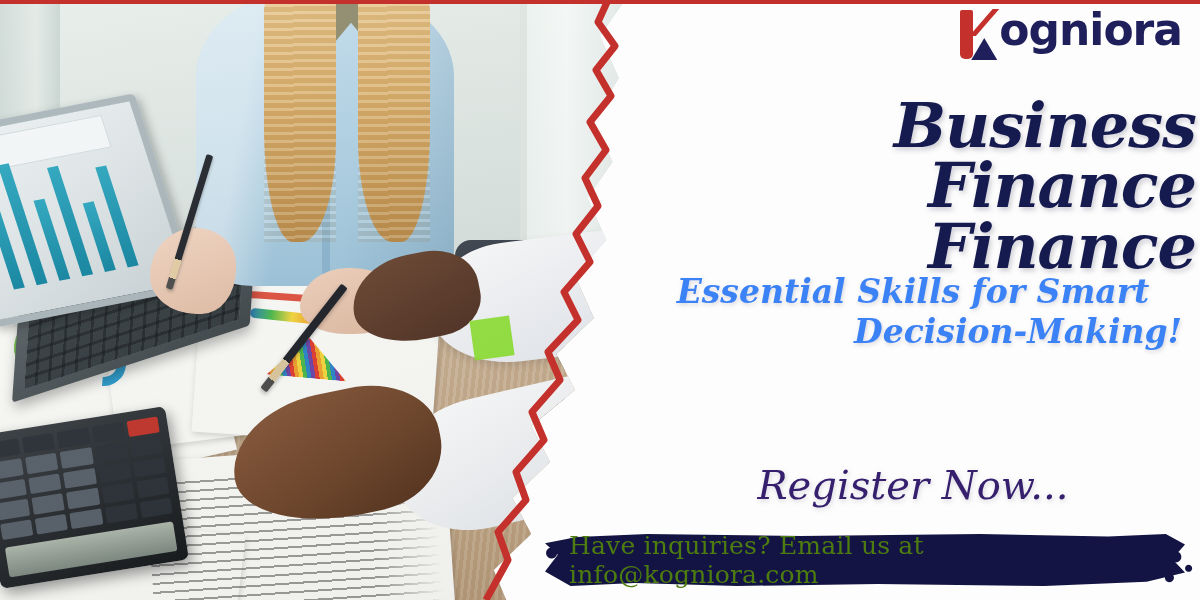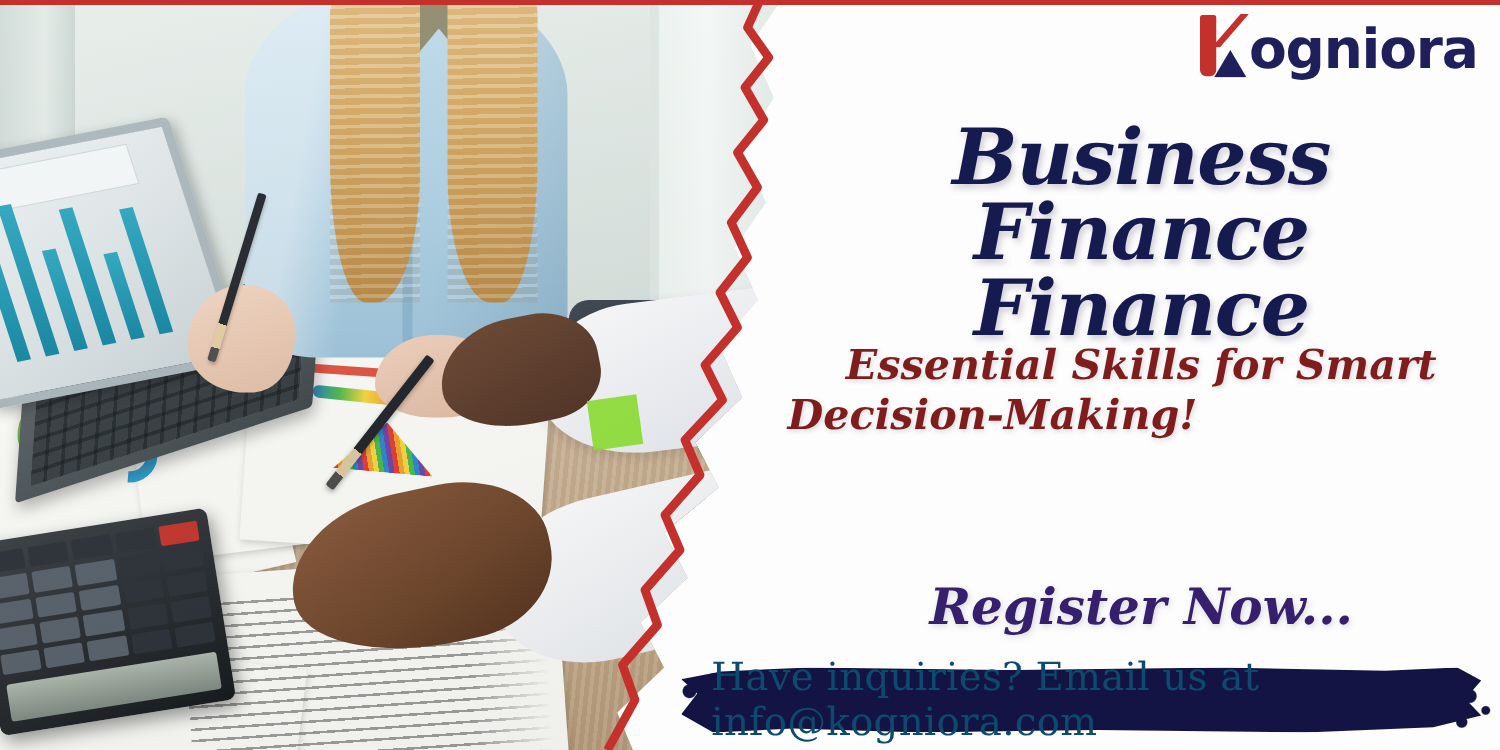--- a/index.html
+++ b/index.html
@@ -264,21 +264,21 @@
     background:linear-gradient(160deg,rgba(255,255,255,.07),rgba(0,0,0,.05));
     pointer-events:none;
   }
 
   
   .content {
     position:absolute; left:620px; top:0; width:580px; height:600px; z-index:20;
   }
   .logo {
     position:absolute; right:18px; top:8px; height:54px;
-    display:flex; align-items:flex-end; gap:0;
+    display:flex; align-items:flex-start; gap:0;
   }
   .logo-k { position:relative; width:46px; height:52px; }
   .logo-k .stem {
     position:absolute; left:3px; top:2px; width:13px; height:49px;
     background:#c4302b; border-radius:2px 2px 5px 5px;
   }
   .logo-k .arm {
     position:absolute; left:12px; top:1px; width:30px; height:27px;
     background:#c4302b;
     clip-path:polygon(0 100%, 78% 0, 100% 0, 22% 100%);
@@ -288,40 +288,40 @@
     background:#1f1f5c; clip-path:polygon(50% 0, 100% 100%, 0 100%);
   }
   .logo-text {
     font-family:"DejaVu Sans", sans-serif;
     font-size:44px; font-weight:700; color:#1f1f5c;
     letter-spacing:-1px; line-height:1; margin-left:-4px;
   }
 
   .title {
     position:absolute; left:10px; top:96px; width:566px;
-    text-align:center;
+    text-align:right;
     font-family:"DejaVu Serif", serif;
     font-style:italic; font-weight:700;
     color:#151a4f; font-size:62px; line-height:.96;
     letter-spacing:-1px;
     text-shadow:2px 3px 5px rgba(120,120,140,.35);
   }
   .title .l1 { display:block; }
   .title .l2 { display:block; margin-top:2px; }
 
   .subtitle {
     position:absolute; left:10px; top:272px; width:566px;
     text-align:center;
     font-family:"DejaVu Serif", serif;
     font-style:italic; font-weight:700;
-    color:#7f1d1d; font-size:33px; line-height:1.22;
+    color:#3b82f6; font-size:33px; line-height:1.22;
     text-shadow:1px 2px 4px rgba(130,130,150,.3);
   }
   .subtitle .s1 { display:block; }
-  .subtitle .s2 { display:block; text-align:left; padding-right:14px; }
+  .subtitle .s2 { display:block; text-align:right; padding-right:14px; }
 
   
   .redband {
     position:absolute; left:68px; top:378px; width:460px; height:60px;
   }
   .redband .paint {
     position:absolute; inset:0; background:#c4453f;
     -webkit-clip-path: polygon(4% 2%, 22% 0, 55% 3%, 86% 0, 96% 7%, 100% 24%,
        97% 44%, 100% 66%, 93% 84%, 74% 97%, 48% 100%, 25% 96%,
        10% 100%, 2% 82%, 0 58%, 3% 34%, 0 16%);
@@ -354,21 +354,21 @@
     align-items:center; justify-content:center;
     font-family:"DejaVu Serif", serif;
     font-style:italic; font-weight:700;
     font-size:30px; color:#ffffff; letter-spacing:.5px;
   }
 
   .register {
     position:absolute; left:10px; top:462px; width:566px;
     text-align:center;
     font-family:"DejaVu Serif", serif;
-    font-style:italic; font-weight:700;
+    font-style:italic; font-weight:400;
     font-size:40px; color:#36206e;
     text-shadow:1px 2px 5px rgba(140,140,160,.35);
   }
 
   
   .navybar {
     position:absolute; left:545px; top:534px; width:640px; height:52px; z-index:30;
   }
   .navybar .paint {
     position:absolute; inset:0; background:#141444;
@@ -396,21 +396,21 @@
       radial-gradient(circle at 48% 14%, #141444 0 4px, transparent 5px),
       radial-gradient(circle at 38% 60%, #141444 0 6px, transparent 7px),
       radial-gradient(circle at 66% 44%, #141444 0 5px, transparent 6px),
       radial-gradient(circle at 82% 66%, #141444 0 3px, transparent 4px),
       radial-gradient(circle at 58% 84%, #141444 0 4px, transparent 5px);
   }
   .navybar-text {
     position:absolute; inset:0; display:flex;
     align-items:center; justify-content:center;
     font-family:"DejaVu Serif", serif;
-    font-size:31px; color:#0c4a6e; letter-spacing:.2px;
+    font-size:25px; color:#4d7c0f; letter-spacing:.2px;
     padding-left:24px; padding-right:18px;
   }
 </style>
 </head>
 <body>
 
 <div id="banner">
 
   <div class="top-rule"></div>
 

